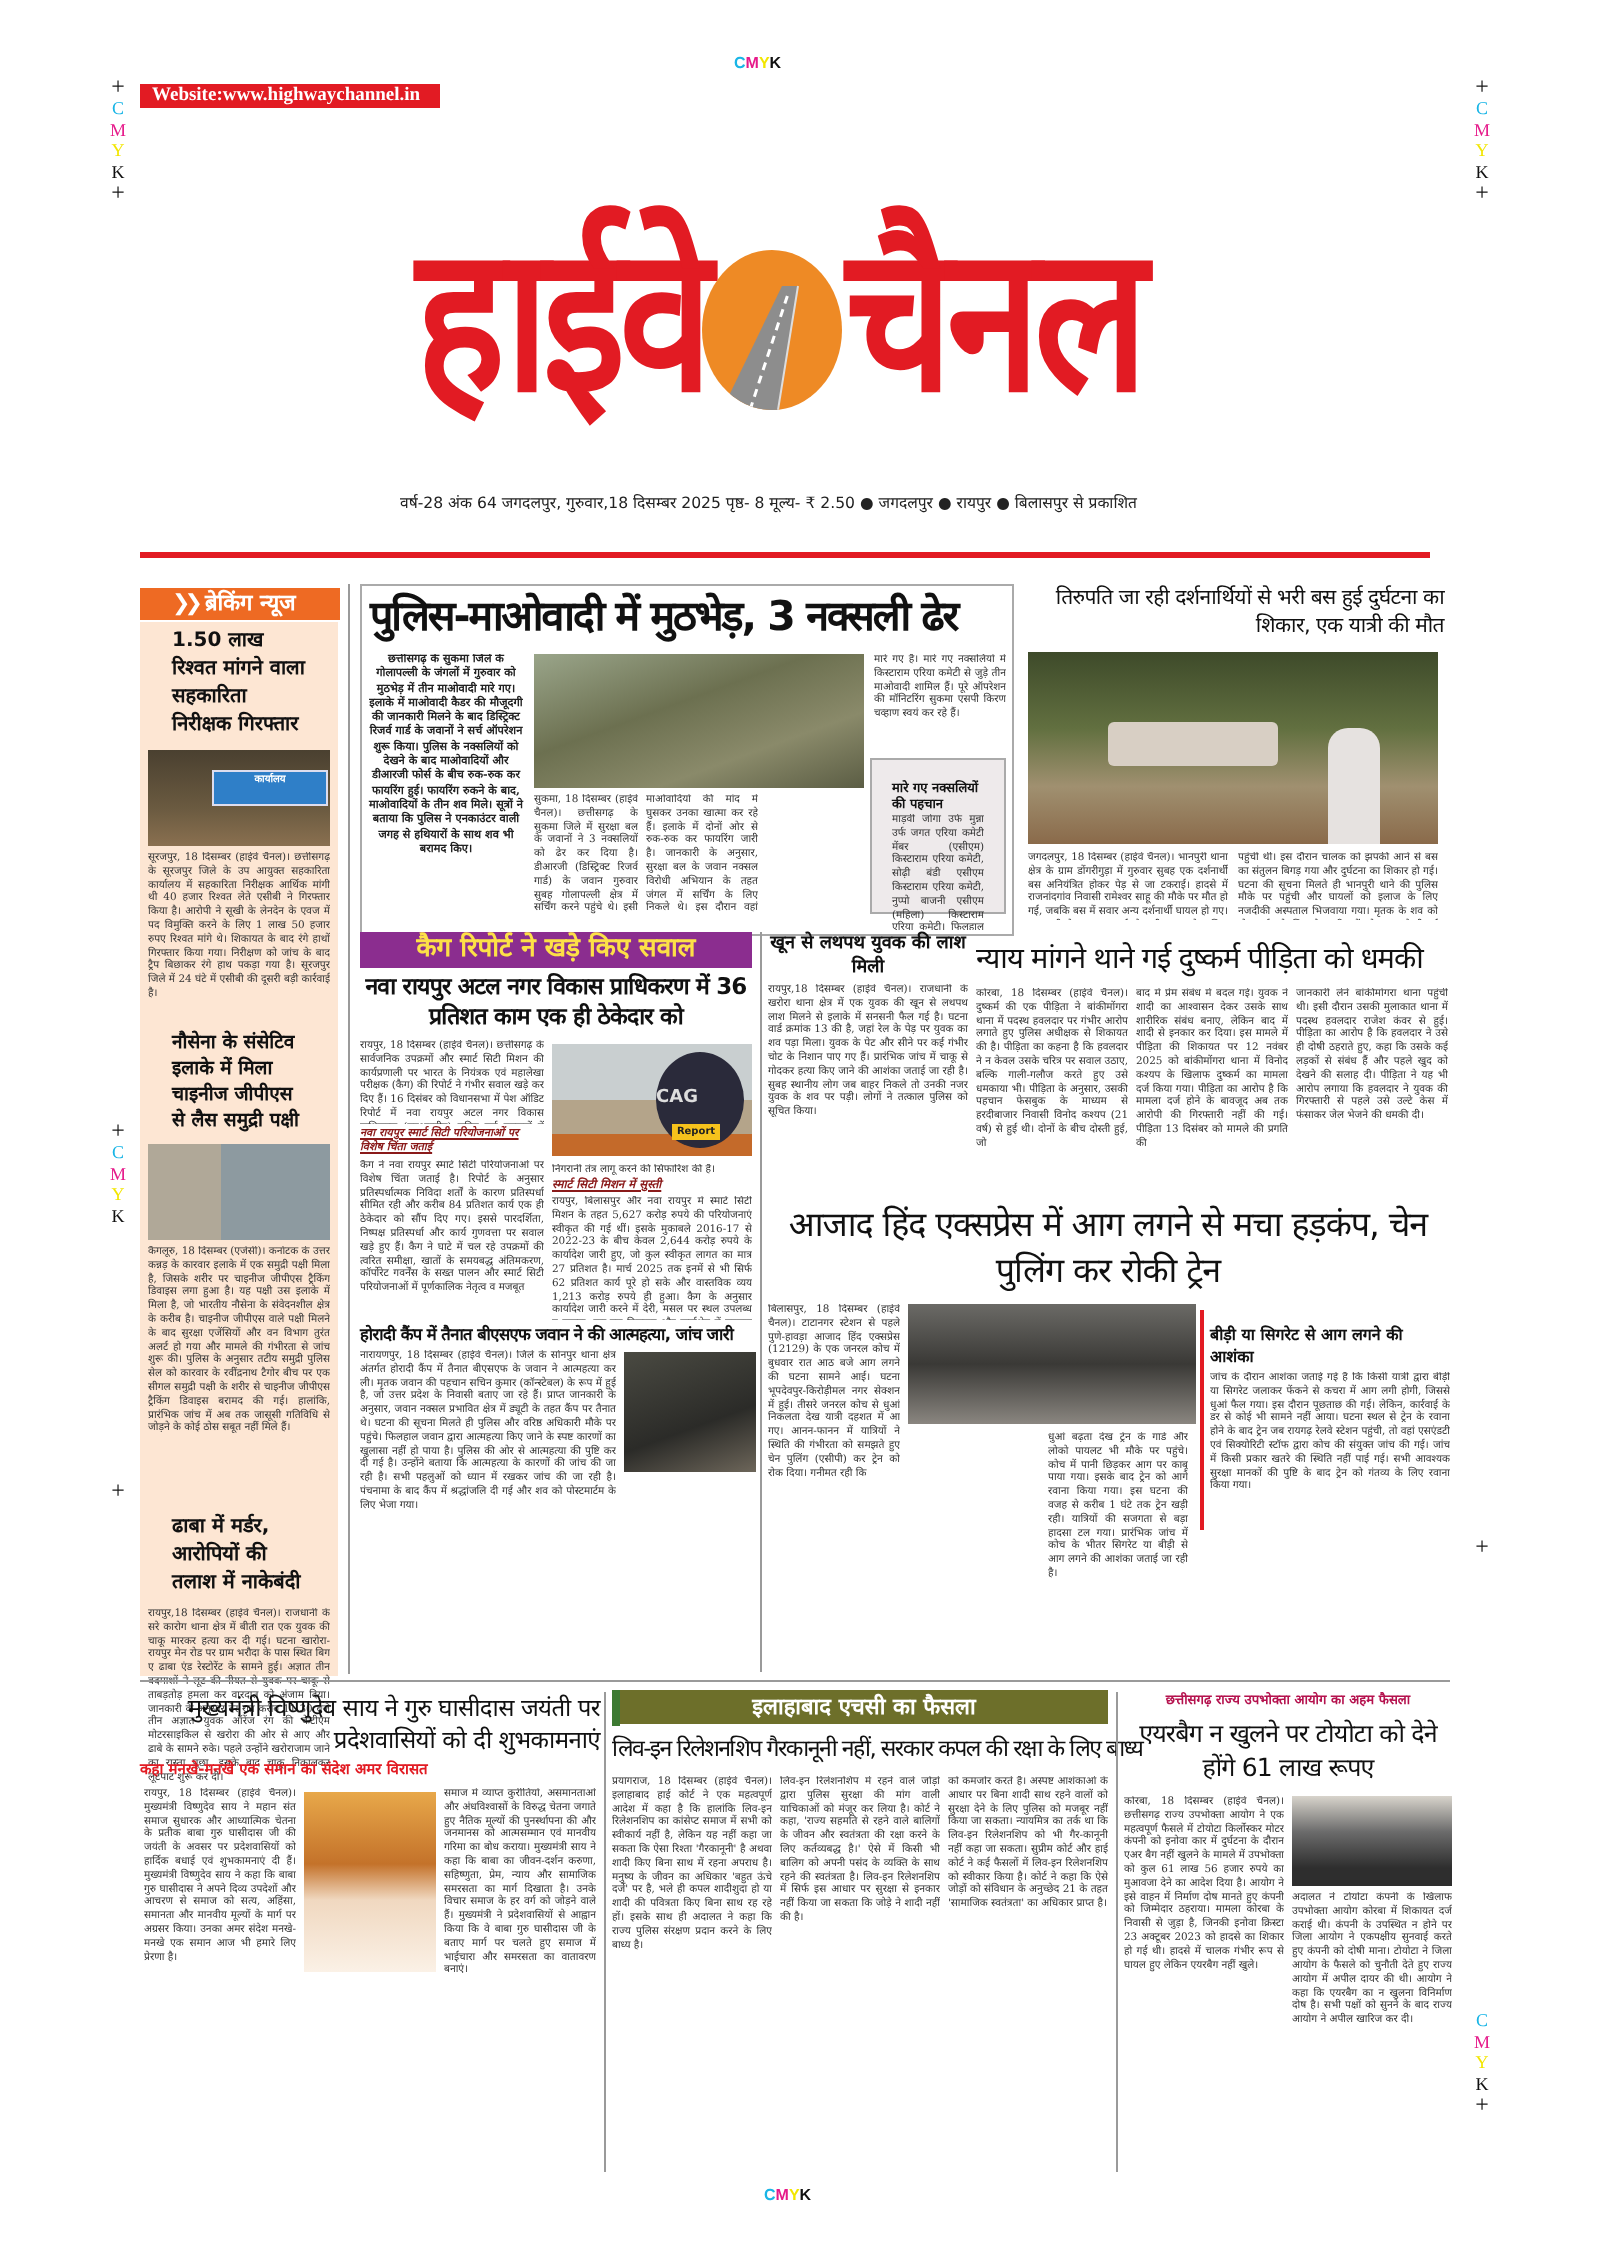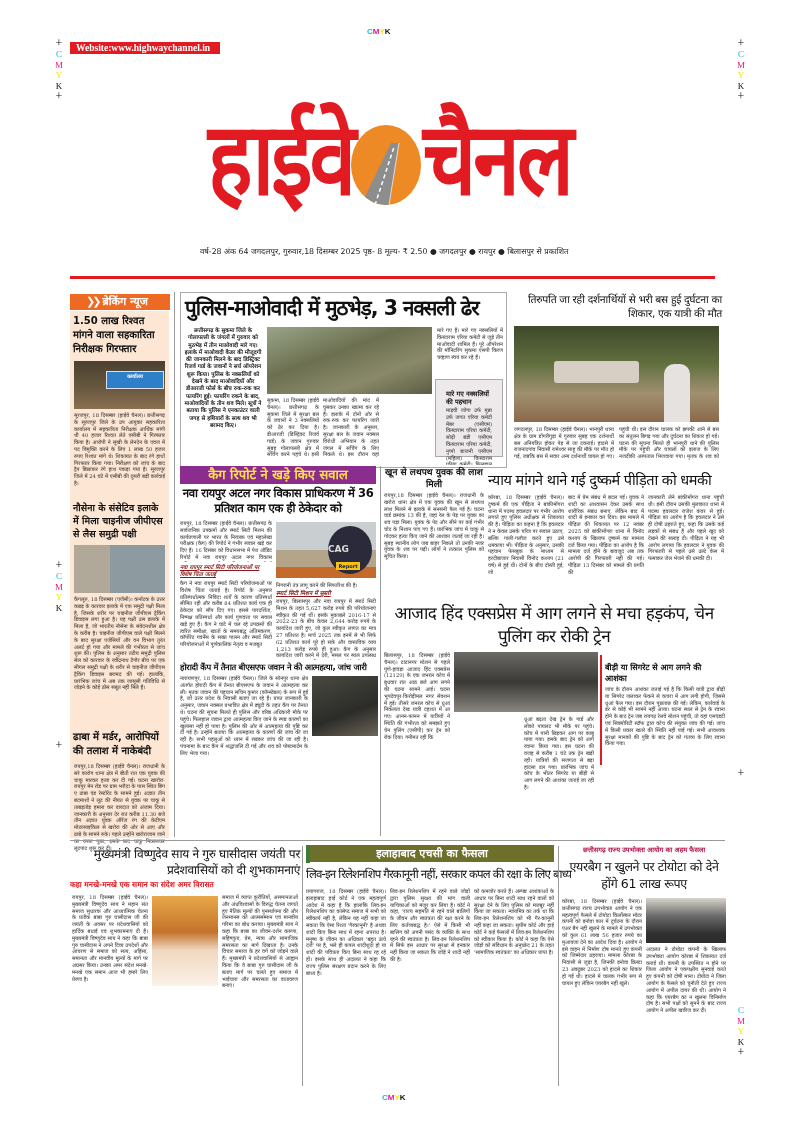--- a/index.html
+++ b/index.html
@@ -10,21 +10,21 @@
 .cmyk-bot{left:382px;top:1093px;font:bold 8px "Liberation Sans",sans-serif}
 .c{color:#19b5e6}.m{color:#e6198a}.y{color:#f2e600}.k{color:#111}
 .regmark{font:9px "Liberation Serif",serif;line-height:10.5px;text-align:center;width:10px}
 .regmark .plus{font-size:12px;color:#111;line-height:11px}
 .website{left:70px;top:42px;background:#e21b23;color:#fff;font:bold 9.5px "Liberation Serif",serif;padding:2px 6px;height:12px;line-height:9px;width:150px}
 .redrule{left:70px;top:276px;width:645px;height:3px;background:#e21b23}
 .col-rule{background:#9a9a9a;width:1px}
 .breaking{left:70px;top:292px;width:100px;height:16px;background:#ee6a23;color:#fff;font:bold 11px "DejaVu Sans",sans-serif;padding-left:16px;line-height:16px}
 .breaking .arr{color:#fff;font-weight:bold;margin-right:4px;letter-spacing:-3px}
 .side{left:70px;top:310px;width:99px;background:#fde6d3;height:527px}
-.h-side{font:bold 10.5px "DejaVu Sans",sans-serif;line-height:13px;padding:3px 3px;color:#111}
+.h-side{font:bold 10.5px "DejaVu Sans",sans-serif;line-height:13px;padding:3px 16px;color:#111}
 .body-t{font:5.2px "DejaVu Serif",serif;line-height:6.8px;color:#333;text-align:justify;overflow:hidden}
 .img{background:#7d7f76;overflow:hidden}
 .main-head{font:bold 22px "DejaVu Sans",sans-serif;letter-spacing:-1px;color:#111;white-space:nowrap}
 .boxed{border:1px solid #aaa}
 .purple-bar{background:#8b2d8f;color:#fde047;font:bold 13px "DejaVu Sans",sans-serif;text-align:center;line-height:18px}
 .sm-head{font:bold 9px "DejaVu Sans",sans-serif;line-height:11px;color:#111}
 .green-bar{background:#6d6f2a;color:#fff;font:bold 12px "DejaVu Sans",sans-serif;text-align:center;line-height:17px}
 .red-sub{color:#e21b23;font:bold 9.5px "DejaVu Sans",sans-serif;text-align:left}
 .maroon-sub{color:#b5124e;font:bold 8.5px "DejaVu Sans",sans-serif;text-align:center}
 .grey-box{background:#eeeaeb;border:1px solid #aaa}

